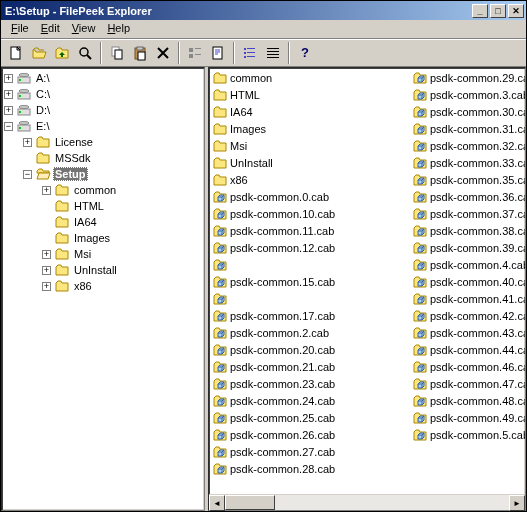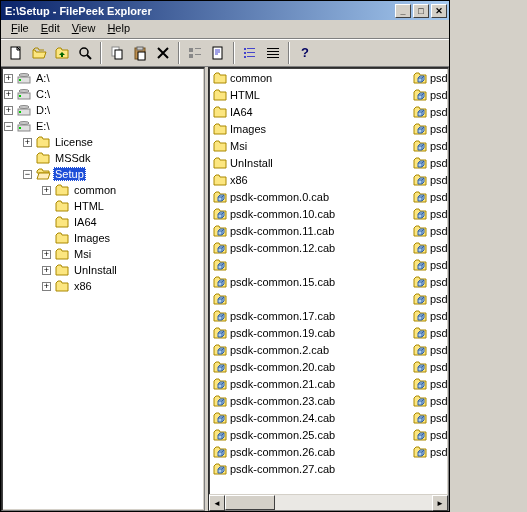--- a/index.html
+++ b/index.html
@@ -1,17 +1,17 @@
 <!DOCTYPE html>
 <html><head>
 <meta charset="utf-8">
 <style>
 * { box-sizing: border-box; margin: 0; padding: 0; }
 body { font-family: Tahoma, sans-serif; font-size: 11px; background: #d4d0c8; overflow: hidden; }
-.window { width: 450px; height: 512px; border: 1px solid #000; background: #d4d0c8; display: flex; flex-direction: column; }
+.window { width: 527px; height: 512px; border: 1px solid #000; background: #d4d0c8; display: flex; flex-direction: column; }
 .titlebar { height: 19px; background: linear-gradient(to right, #0a246a, #a6caf0); display: flex; align-items: center; padding: 0 2px; color: #fff; font-weight: bold; }
 .titlebar-text { flex: 1; padding-left: 2px; font-size: 11px; }
 .titlebar-btn { width: 16px; height: 14px; background: #d4d0c8; border-top: 1px solid #fff; border-left: 1px solid #fff; border-right: 1px solid #404040; border-bottom: 1px solid #404040; margin-left: 2px; display: flex; align-items: center; justify-content: center; color: #000; font-family: Arial; font-size: 9px; font-weight: bold; cursor: pointer; }
 .menubar { height: 19px; display: flex; align-items: flex-start; padding: 0 4px; border-bottom: 1px solid #808080; box-shadow: 0 1px 0 #fff; }
 .menu-item { padding: 2px 6px; cursor: pointer; }
 .menu-item u { text-decoration: underline; }
 .toolbar { height: 28px; display: flex; align-items: center; padding: 2px 4px; border-bottom: 1px solid #808080; box-shadow: 0 1px 0 #fff, inset 0 1px 0 #fff; gap: 1px; }
 .tool-btn { width: 22px; height: 22px; display: flex; align-items: center; justify-content: center; cursor: pointer; border: 1px solid transparent; }
 .tool-sep { width: 2px; height: 22px; border-left: 1px solid #808080; border-right: 1px solid #fff; margin: 0 3px; }
 .content { flex: 1; display: flex; min-height: 0; }
@@ -21,21 +21,21 @@
 .list-content { flex: 1; overflow: hidden; display: flex; flex-wrap: wrap; flex-direction: column; align-content: flex-start; padding: 1px; }
 .scrollbar-h { height: 16px; background: #d4d0c8; display: flex; border-top: 1px solid #d4d0c8; }
 .scroll-btn { width: 16px; height: 16px; background: #d4d0c8; border-top: 1px solid #fff; border-left: 1px solid #fff; border-right: 1px solid #404040; border-bottom: 1px solid #404040; display: flex; align-items: center; justify-content: center; font-size: 8px; cursor: pointer; }
 .scroll-track { flex: 1; background: repeating-conic-gradient(#d4d0c8 0% 25%, #fff 0% 50%) 50% / 2px 2px; position: relative; }
 .scroll-thumb { position: absolute; left: 0; top: 0; width: 50px; height: 100%; background: #d4d0c8; border-top: 1px solid #fff; border-left: 1px solid #fff; border-right: 1px solid #404040; border-bottom: 1px solid #404040; cursor: pointer; }
 .tree-row { display: flex; align-items: center; height: 16px; white-space: nowrap; }
 .tree-toggle { width: 9px; height: 9px; border: 1px solid #808080; background: #fff; display: flex; align-items: center; justify-content: center; font-size: 9px; line-height: 1; margin-right: 3px; cursor: pointer; font-family: Arial; }
 .tree-spacer { width: 12px; display: inline-block; }
 .tree-indent { width: 19px; display: inline-block; }
 .tree-label { padding: 1px 2px; cursor: pointer; }
-.tree-label.selected { background: #1d4ed8; color: #fff; border: 1px dotted #fff; padding: 0 1px; }
+.tree-label.selected { background: #737373; color: #fff; border: 1px dotted #fff; padding: 0 1px; font-weight: bold; }
 .icon { width: 16px; height: 16px; display: inline-flex; align-items: center; justify-content: center; margin-right: 2px; }
 .list-item { display: flex; align-items: center; height: 17px; padding: 0 2px; width: 200px; white-space: nowrap; cursor: pointer; }
 svg { display: block; }
 </style>
 </head>
 <body>
 
 <div class="window">
   <div class="titlebar">
     <span class="titlebar-text">E:\Setup - FilePeek Explorer</span>
@@ -436,30 +436,20 @@
             <span>psdk-common.17.cab</span>
           </div>
           <div class="list-item">
             <span class="icon">
               <svg width="16" height="16">
                 <path d="M2 5 L4 3 L7 3 L8 5 L14 5 L14 13 L2 13 Z" fill="#fce680" stroke="#aa8800"></path>
                 <path d="M6 8 L8 6 L12 6 L12 10 L10 12 L6 12 Z" fill="#b0d0f0" stroke="#3060a0"></path>
                 <path d="M6 8 L10 8 L10 12 M10 8 L12 6" fill="none" stroke="#3060a0"></path>
               </svg>
             </span>
-            <span>psdk-common.19.cab</span>
-          </div>
-          <div class="list-item">
-            <span class="icon">
-              <svg width="16" height="16">
-                <path d="M2 5 L4 3 L7 3 L8 5 L14 5 L14 13 L2 13 Z" fill="#fce680" stroke="#aa8800"></path>
-                <path d="M6 8 L8 6 L12 6 L12 10 L10 12 L6 12 Z" fill="#b0d0f0" stroke="#3060a0"></path>
-                <path d="M6 8 L10 8 L10 12 M10 8 L12 6" fill="none" stroke="#3060a0"></path>
-              </svg>
-            </span>
             <span>psdk-common.2.cab</span>
           </div>
           <div class="list-item">
             <span class="icon">
               <svg width="16" height="16">
                 <path d="M2 5 L4 3 L7 3 L8 5 L14 5 L14 13 L2 13 Z" fill="#fce680" stroke="#aa8800"></path>
                 <path d="M6 8 L8 6 L12 6 L12 10 L10 12 L6 12 Z" fill="#b0d0f0" stroke="#3060a0"></path>
                 <path d="M6 8 L10 8 L10 12 M10 8 L12 6" fill="none" stroke="#3060a0"></path>
               </svg>
             </span>

